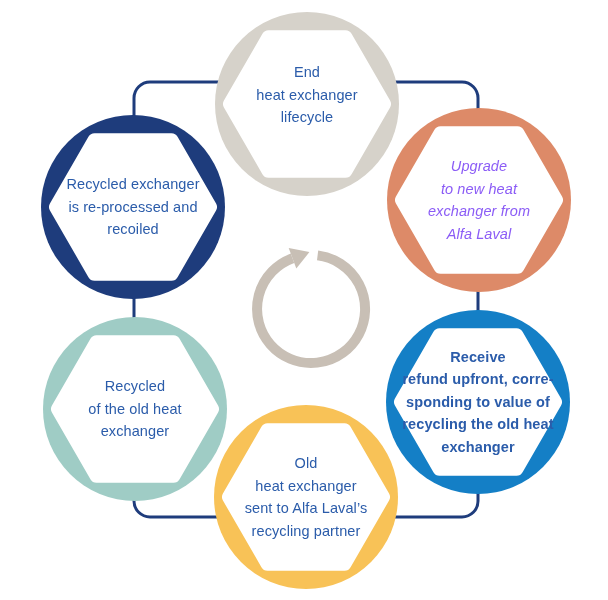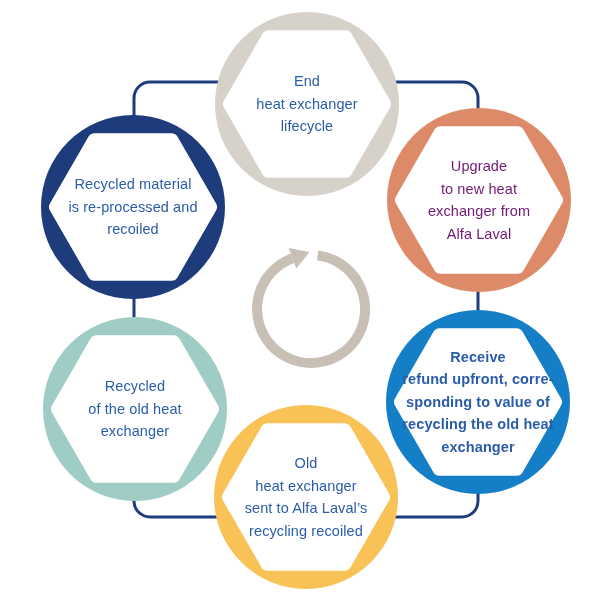--- a/index.html
+++ b/index.html
@@ -56,41 +56,41 @@
       <circle r="92" fill="#1e3c7c"></circle>
       <polygon class="hex" points="77,0 38.5,66.7 -38.5,66.7 -77,0 -38.5,-66.7 38.5,-66.7"></polygon>
     </g>
 
     <g>
       <path class="arrow-arc" d="M 317.6 255.4 A 54 54 0 1 1 292.5 258.3" stroke="#c8bfb5"></path>
       <polygon points="309.4,252.1 296.3,268.6 288.7,248.0" fill="#c8bfb5"></polygon>
     </g>
   </svg>
 
-  <div class="label" style="left: 212px; top: 29px; color: rgb(43, 92, 170);">End
+  <div class="label" style="left: 212px; top: 20px; color: rgb(43, 92, 170);">End
 heat exchanger
 lifecycle</div>
 
-  <div class="label" style="left: 384px; top: 125px; color: #701a75;">Upgrade
+  <div class="label" style="left: 384px; top: 125px; color: #8b5cf6; font-style: italic;">Upgrade
 to new heat
 exchanger from
 Alfa Laval</div>
 
   <div class="label" style="left: 383px; top: 327px; color: rgb(43, 92, 170); font-weight: bold;">Receive
 refund upfront, corre-
 sponding to value of
 recycling the old heat
 exchanger</div>
 
   <div class="label" style="left: 211px; top: 422px; color: rgb(43, 92, 170);">Old
 heat exchanger
 sent to Alfa Laval’s
-recycling recoiled</div>
+recycling partner</div>
 
   <div class="label" style="left: 40px; top: 334px; color: rgb(43, 92, 170);">Recycled
 of the old heat
 exchanger</div>
 
-  <div class="label" style="left: 38px; top: 132px; color: rgb(43, 92, 170);">Recycled material
+  <div class="label" style="left: 38px; top: 132px; color: rgb(43, 92, 170);">Recycled exchanger
 is re-processed and
 recoiled</div>
 
 </div>
 
 </body></html>

